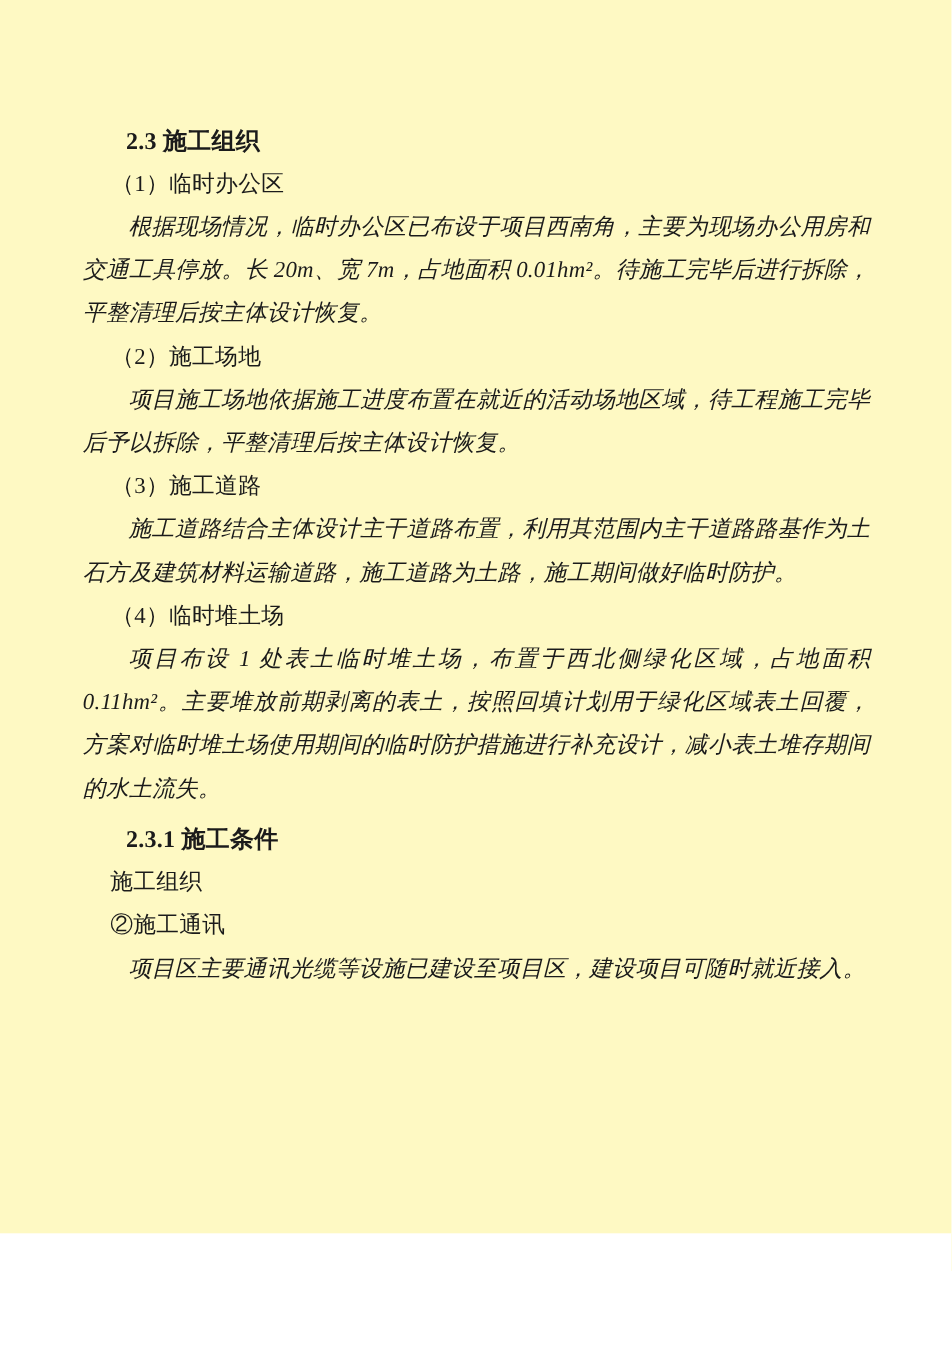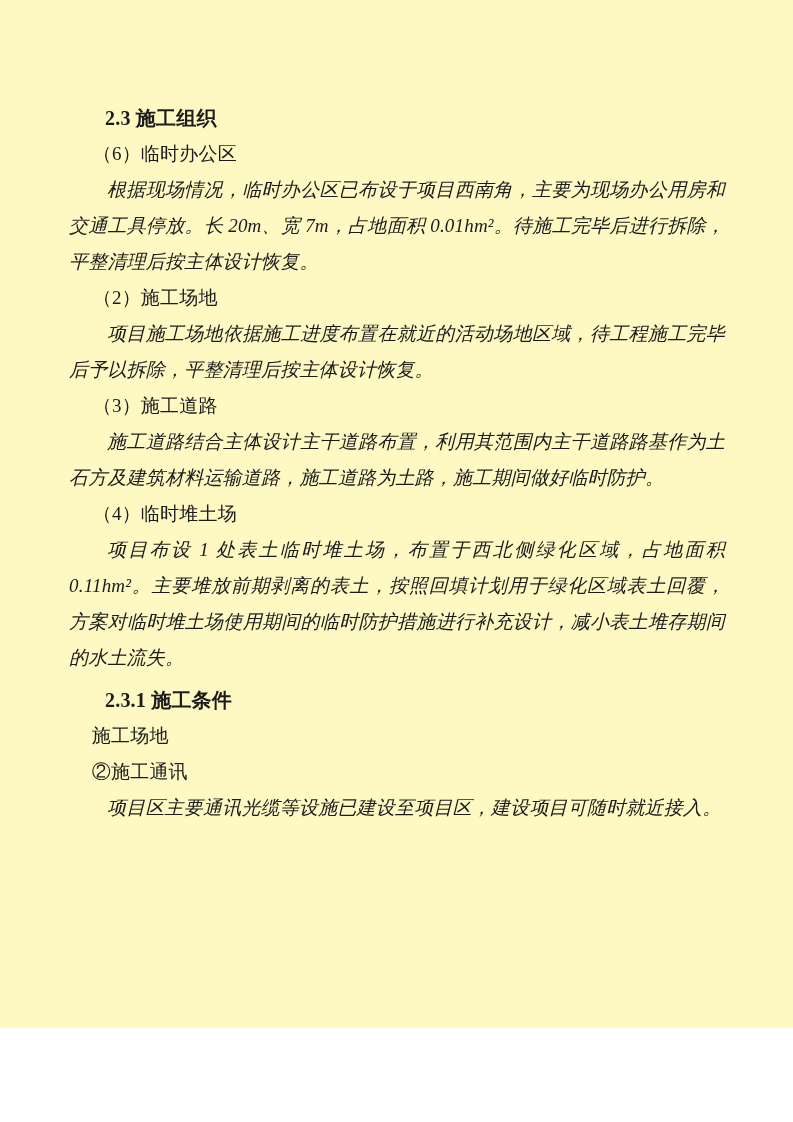--- a/index.html
+++ b/index.html
@@ -63,29 +63,29 @@
     line-height: 20px;
     color: #222222;
   }
 </style>
 </head>
 <body>
 
 <div class="page">
   <main class="doc-body" id="doc-body">
       <p class="block h-main">2.3 施工组织</p>
-      <p class="block sub">（6）临时办公区</p>
+      <p class="block sub">（1）临时办公区</p>
       <p class="block para">根据现场情况，临时办公区已布设于项目西南角，主要为现场办公用房和交通工具停放。长 20m、宽 7m，占地面积 0.01hm²。待施工完毕后进行拆除，平整清理后按主体设计恢复。</p>
       <p class="block sub">（2）施工场地</p>
       <p class="block para">项目施工场地依据施工进度布置在就近的活动场地区域，待工程施工完毕后予以拆除，平整清理后按主体设计恢复。</p>
       <p class="block sub">（3）施工道路</p>
       <p class="block para">施工道路结合主体设计主干道路布置，利用其范围内主干道路路基作为土石方及建筑材料运输道路，施工道路为土路，施工期间做好临时防护。</p>
       <p class="block sub">（4）临时堆土场</p>
       <p class="block para">项目布设 1 处表土临时堆土场，布置于西北侧绿化区域，占地面积 0.11hm²。主要堆放前期剥离的表土，按照回填计划用于绿化区域表土回覆，方案对临时堆土场使用期间的临时防护措施进行补充设计，减小表土堆存期间的水土流失。</p>
       <p class="block h-main space-before">2.3.1 施工条件</p>
-      <p class="block sub-circled">施工场地</p>
+      <p class="block sub-circled">施工组织</p>
       <p class="block sub-circled">②施工通讯</p>
       <p class="block para">项目区主要通讯光缆等设施已建设至项目区，建设项目可随时就近接入。</p>
     </main>
   <div class="footer">
     <span class="page-num">14</span>
   </div>
 </div>
 
 </body></html>

